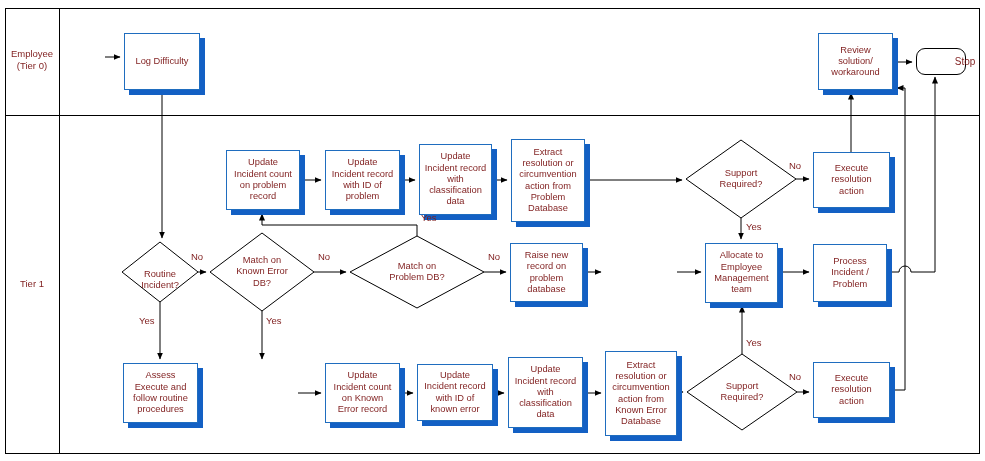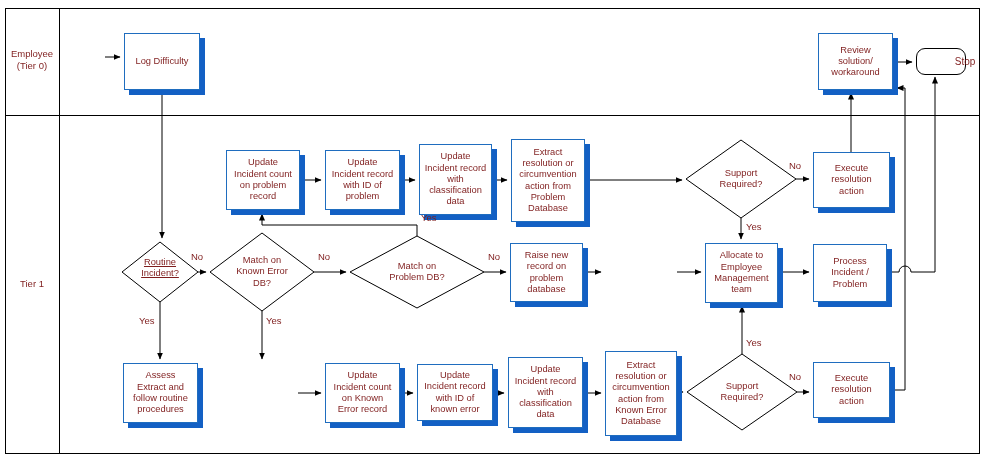--- a/index.html
+++ b/index.html
@@ -128,21 +128,21 @@
 database</div>
   <div class="process" style="left:705px; top:243px; width:73px; height:60px;">Allocate to
 Employee
 Management
 team</div>
   <div class="process" style="left:813px; top:244px; width:74px; height:58px;">Process
 Incident /
 Problem</div>
 
   <div class="process" style="left:123px; top:363px; width:75px; height:60px;">Assess
-Extract and
+Execute and
 follow routine
 procedures</div>
   <div class="process" style="left:325px; top:363px; width:75px; height:60px;">Update
 Incident count
 on Known
 Error record</div>
   <div class="process" style="left:417px; top:364px; width:76px; height:57px;">Update
 Incident record
 with ID of
 known error</div>
@@ -154,21 +154,21 @@
   <div class="process" style="left:605px; top:351px; width:72px; height:85px;">Extract
 resolution or
 circumvention
 action from
 Known Error
 Database</div>
   <div class="process" style="left:813px; top:362px; width:77px; height:56px;">Execute
 resolution
 action</div>
 
-  <div class="dlabel" style="left:124px; top:246px; width:72px; height:44px;text-decoration:underline;">Routine
+  <div class="dlabel" style="left:124px; top:258px; width:72px; height:44px;">Routine
 Incident?</div>
   <div class="dlabel" style="left:216px; top:244px; width:92px; height:56px;">Match on
 Known Error
 DB?</div>
   <div class="dlabel" style="left:356px; top:250px; width:122px; height:44px;">Match on
 Problem DB?</div>
   <div class="dlabel" style="left:692px; top:154px; width:98px; height:50px;">Support
 Required?</div>
   <div class="dlabel" style="left:693px; top:367px; width:98px; height:50px;">Support
 Required?</div>

